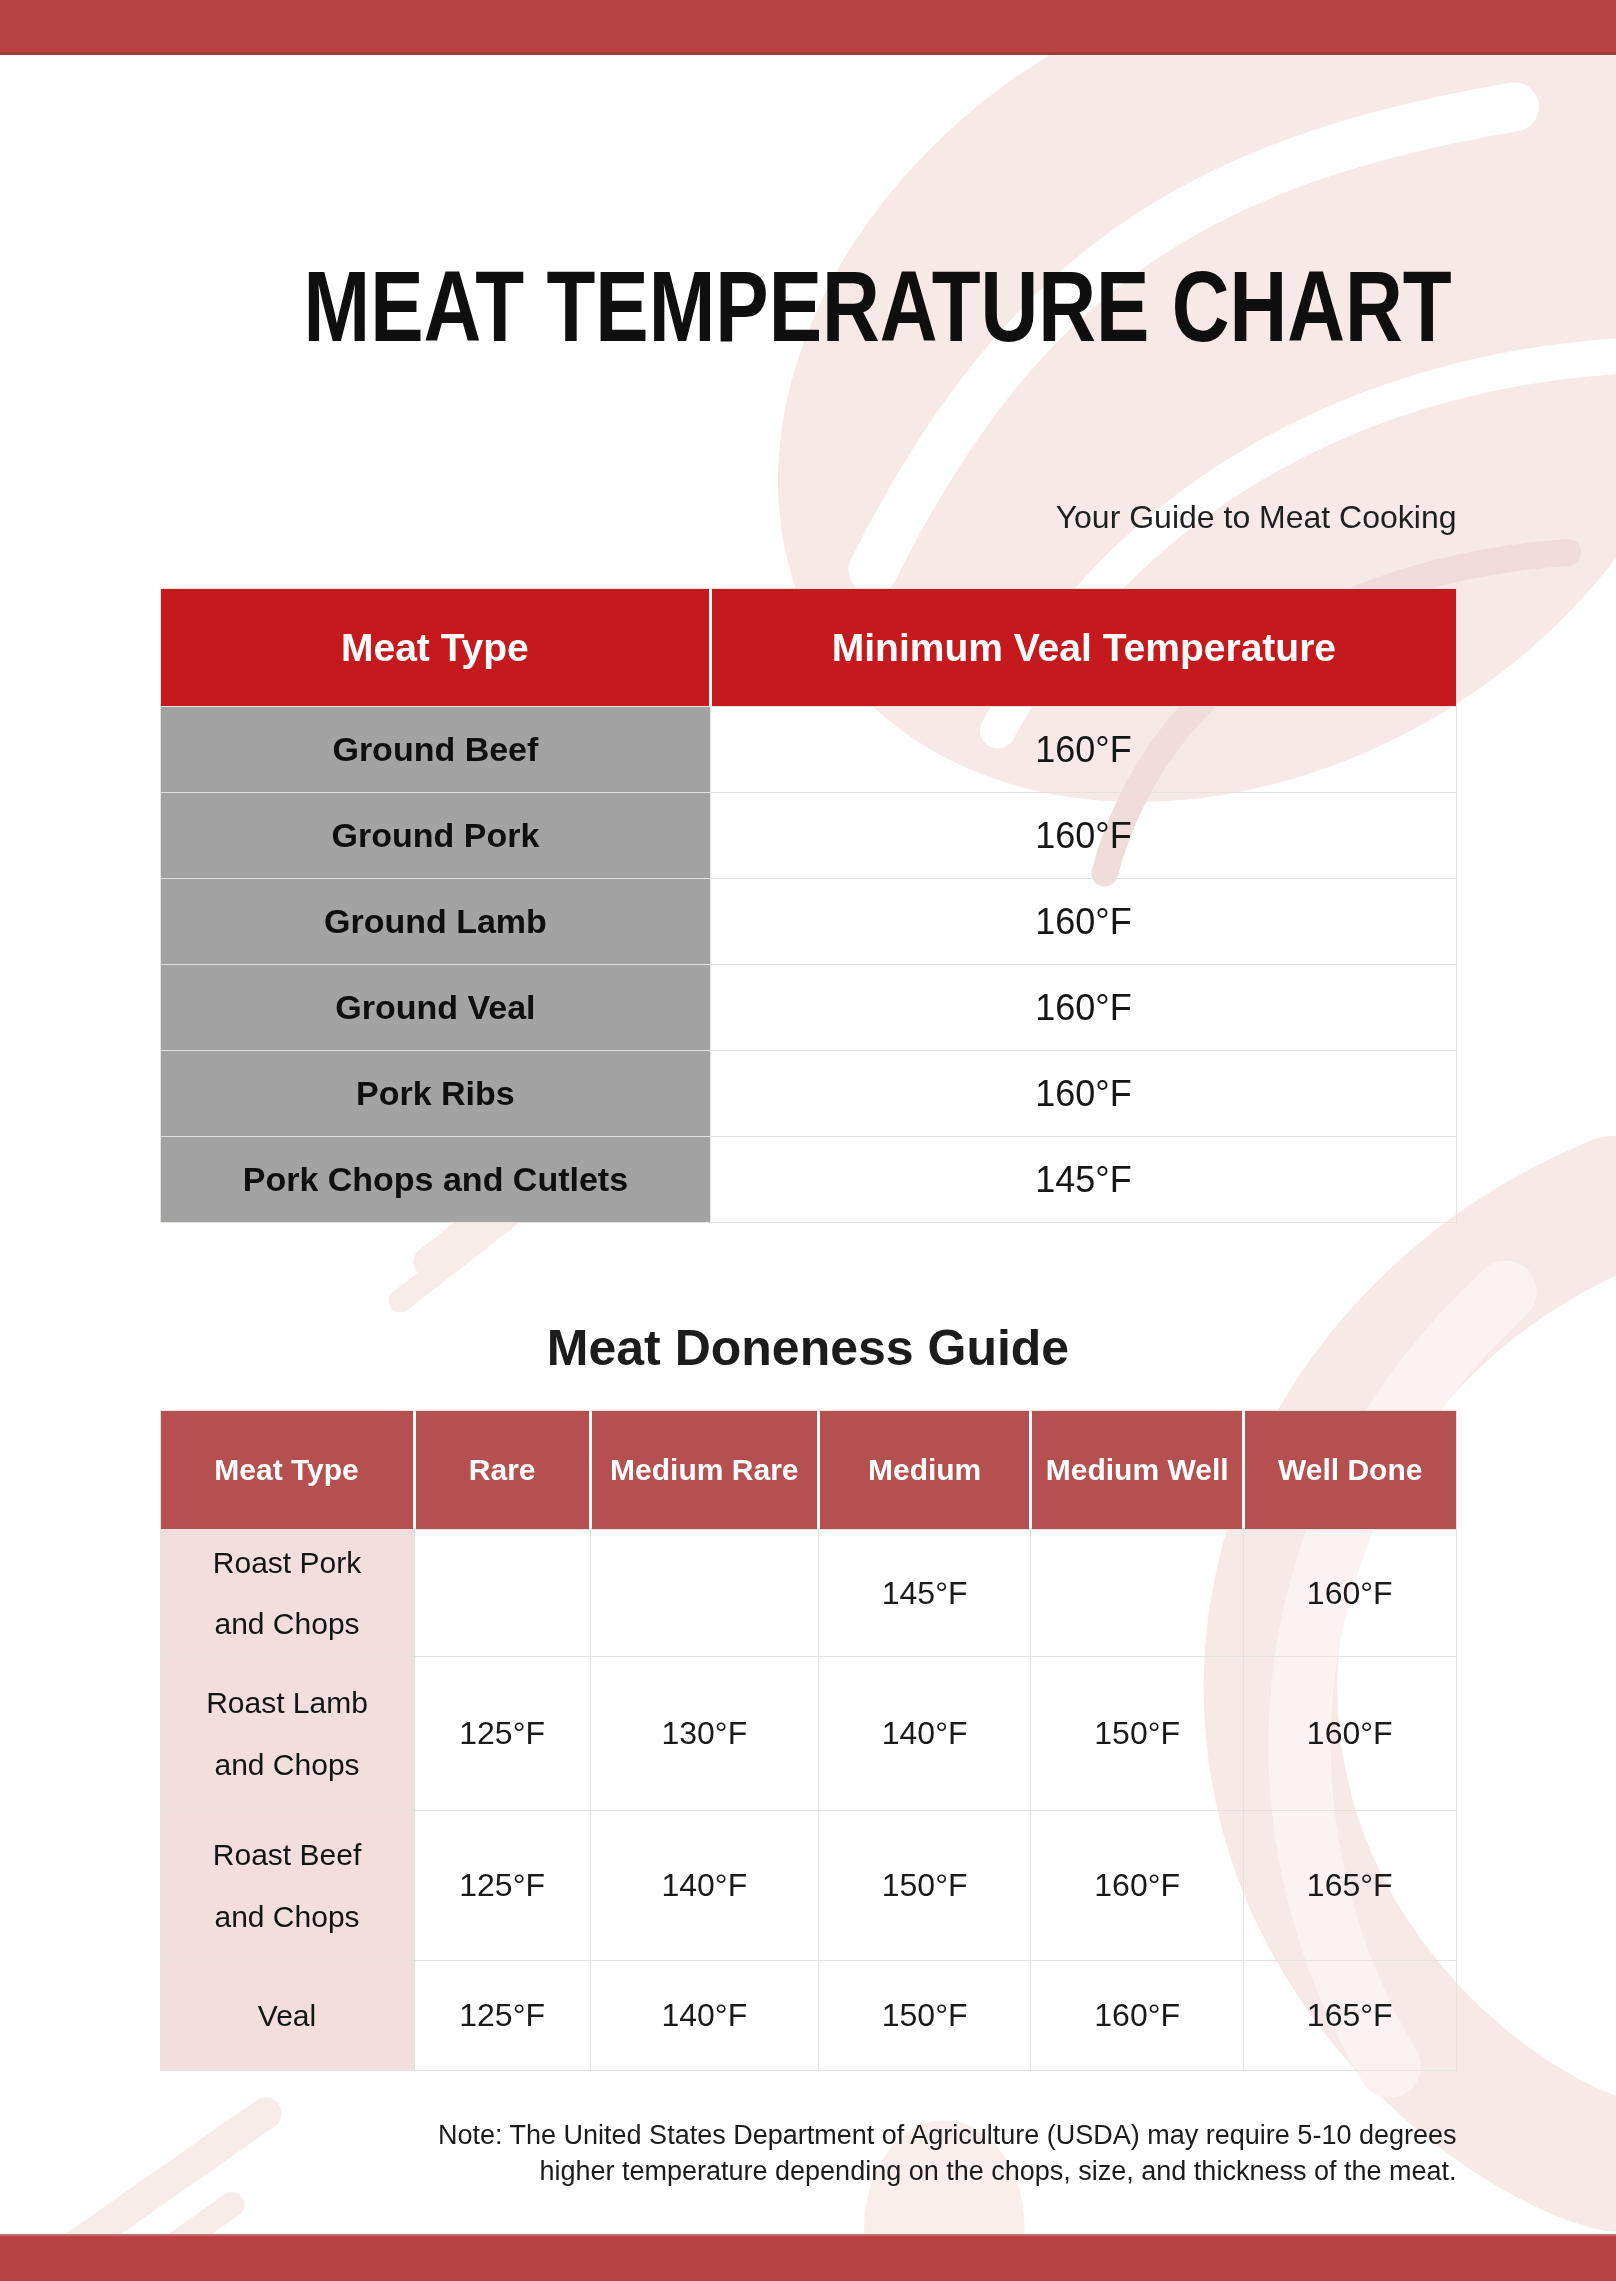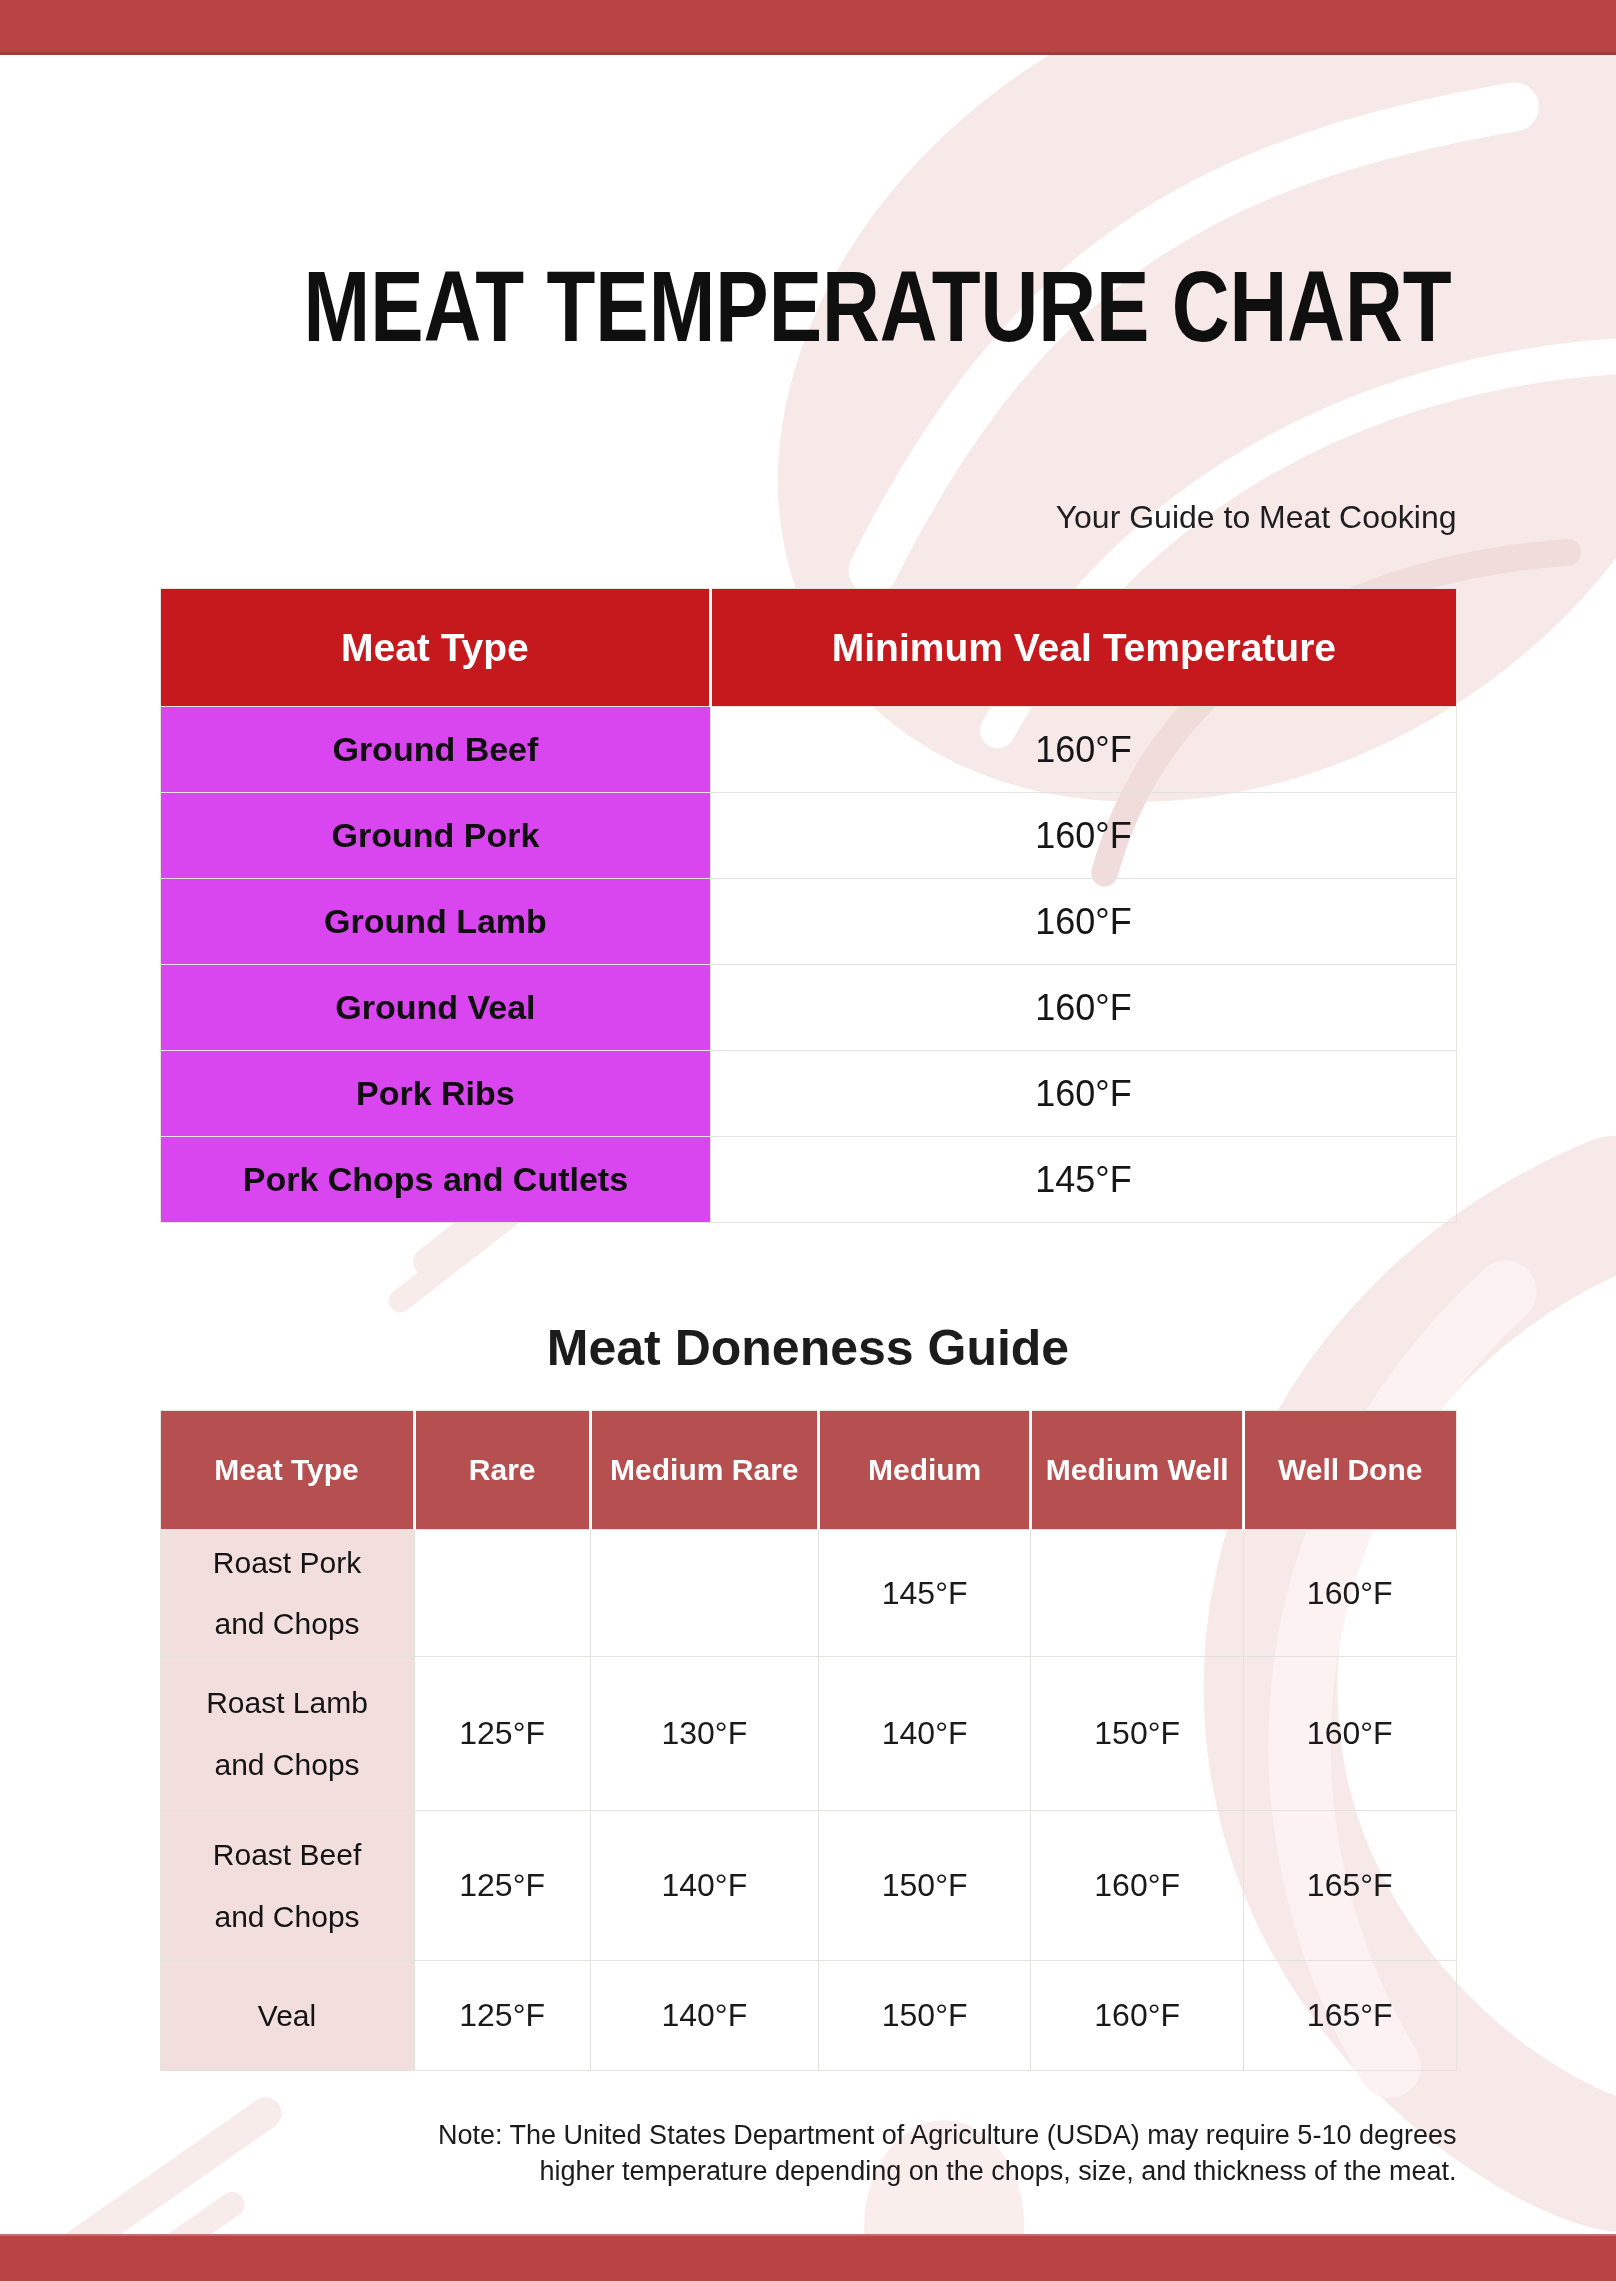--- a/index.html
+++ b/index.html
@@ -59,21 +59,21 @@
     background:#c6191e;color:#ffffff;
     font-size:39px;font-weight:700;
     height:118px;border:none;
   }
   .t1 th:first-child{border-right:3.6px solid #fdfcfb;}
   .t1 td{
     height:86px;font-size:34px;color:#161616;
     border-top:1.8px solid #e4e1de;
   }
   .t1 td.meat{
-    background:#d946ef;font-weight:700;width:42.5%;color:#0f0f0f;
+    background:#a3a3a3;font-weight:700;width:42.5%;color:#0f0f0f;
   }
   .t1 td.temp{
     background:transparent;font-weight:400;font-size:36px;
     border-left:1.8px solid #e4e1de;
   }
   
   .section-title{
     text-align:center;
     font-size:50px;font-weight:700;color:#1c1c1c;
     margin:100px 0 0;line-height:1;

